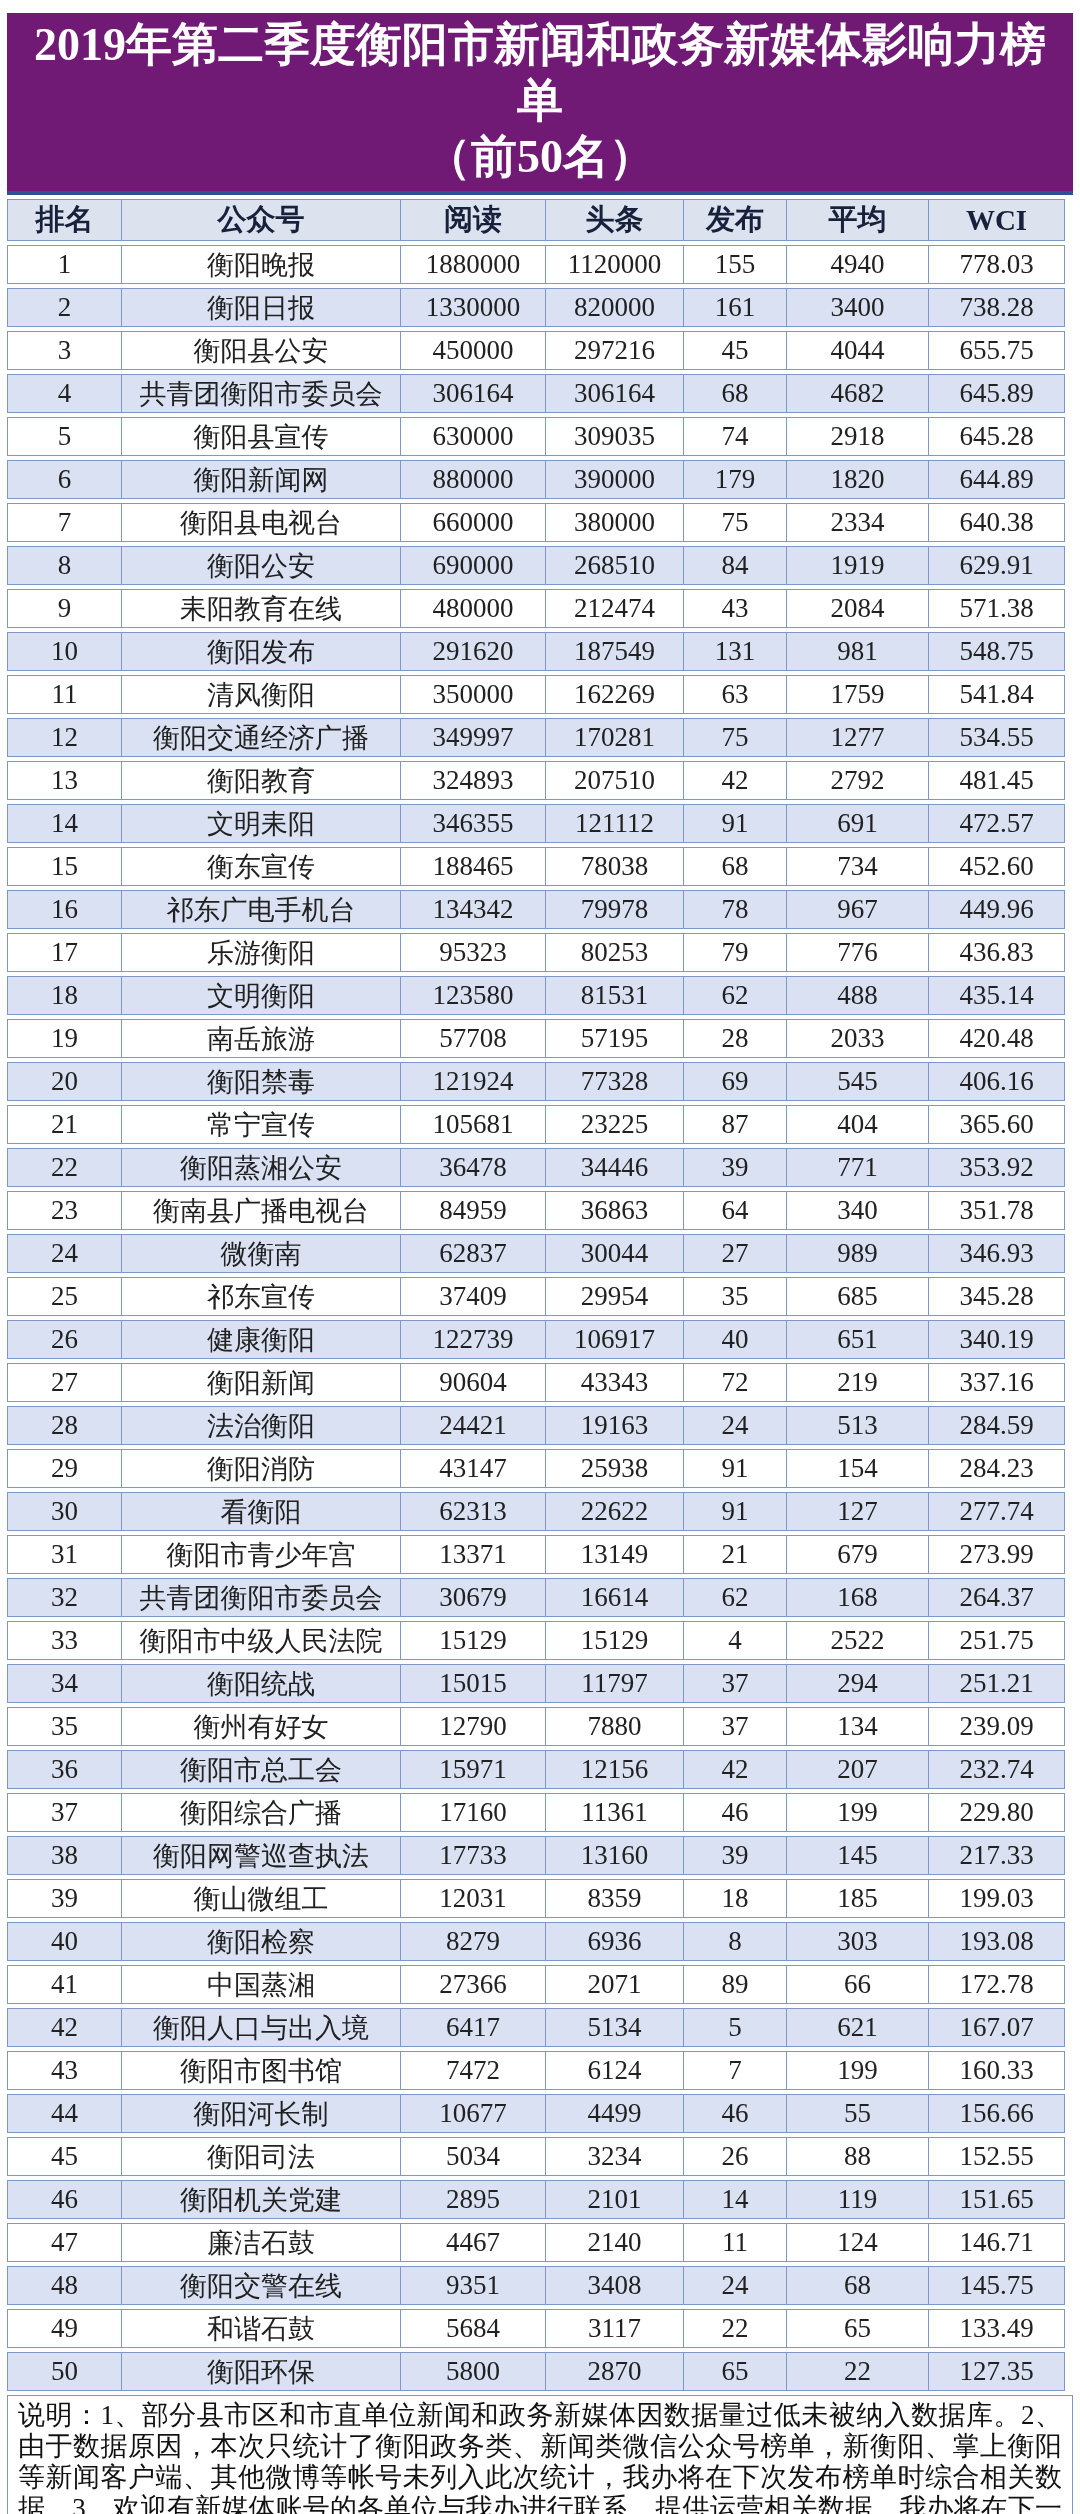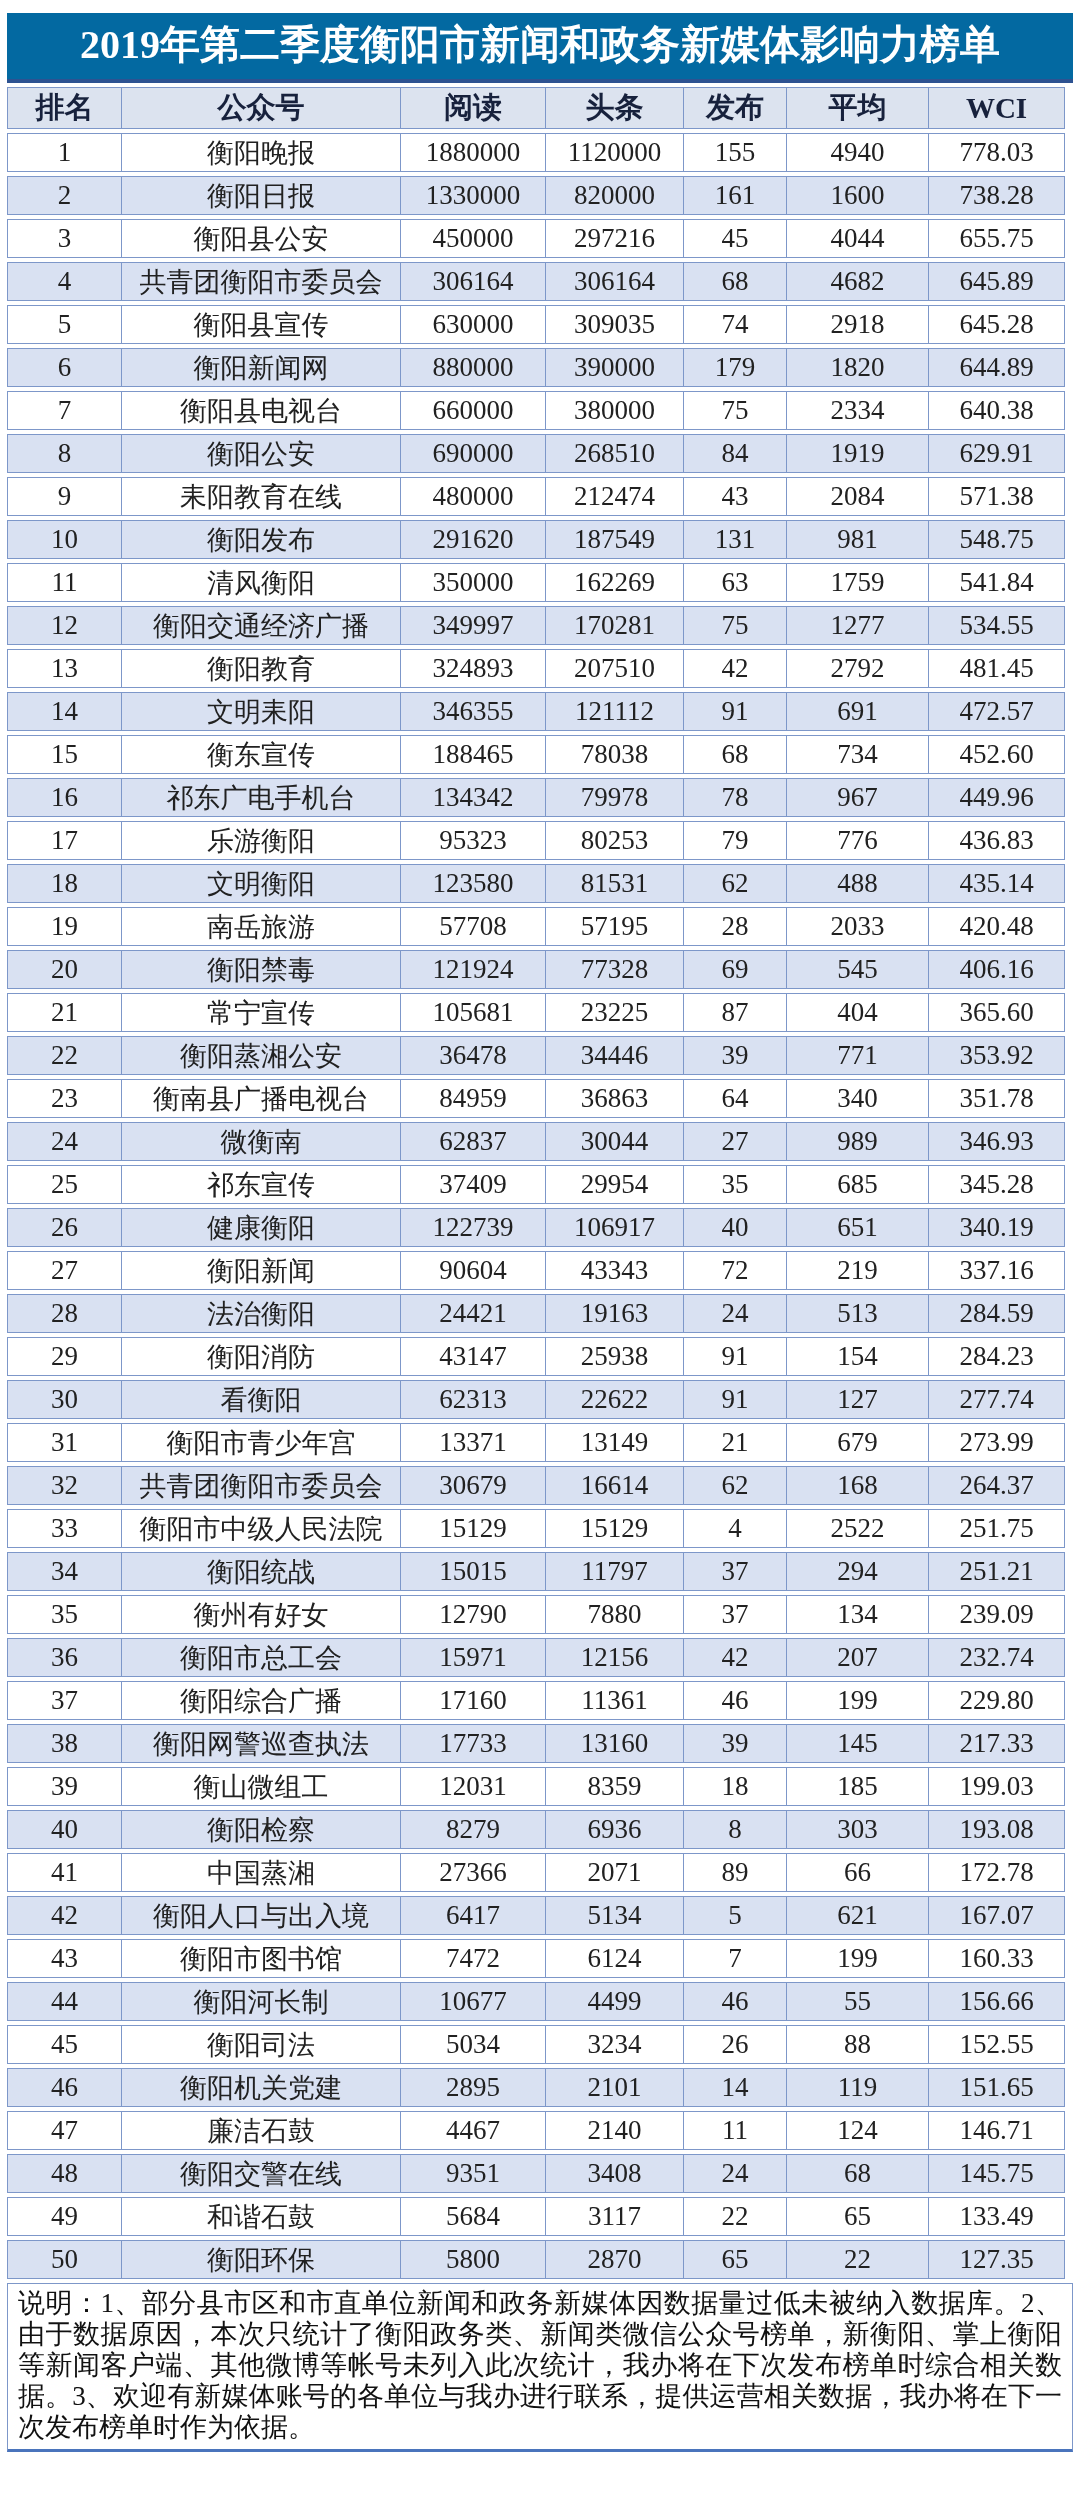--- a/index.html
+++ b/index.html
@@ -11,26 +11,26 @@
     width: 1080px;
     font-family: "Liberation Serif", "DejaVu Serif", serif;
   }
   .page {
     box-sizing: border-box;
     width: 1080px;
     min-height: 2514px;
     padding: 13px 7px 14px 7px;
   }
   .banner {
-    background: #0369a1;
+    background: #701a75;
     border-bottom: 4px solid #2d5291;
     color: #ffffff;
     text-align: center;
     font-weight: bold;
-    font-size: 40px;
+    font-size: 46px;
     line-height: 56px;
     padding: 4px 6px 6px 6px;
   }
   table.ranking {
     width: 883px;
     table-layout: fixed;
     border-collapse: separate;
     border-spacing: 0 4px;
   }
   th, td {
@@ -77,20 +77,21 @@
     color: #111111;
   }
 </style>
 </head>
 <body>
 
 <div class="page">
 
   <header class="banner">
     <div>2019年第二季度衡阳市新闻和政务新媒体影响力榜单</div>
+    <div>（前50名）</div>
   </header>
 
   <table class="ranking">
     <colgroup>
       <col style="width:114px">
       <col style="width:279px">
       <col style="width:145px">
       <col style="width:138px">
       <col style="width:103px">
       <col style="width:142px">
@@ -116,21 +117,21 @@
           <td>155</td>
           <td>4940</td>
           <td>778.03</td>
         </tr>
         <tr>
           <td>2</td>
           <td>衡阳日报</td>
           <td>1330000</td>
           <td>820000</td>
           <td>161</td>
-          <td>1600</td>
+          <td>3400</td>
           <td>738.28</td>
         </tr>
         <tr>
           <td>3</td>
           <td>衡阳县公安</td>
           <td>450000</td>
           <td>297216</td>
           <td>45</td>
           <td>4044</td>
           <td>655.75</td>

